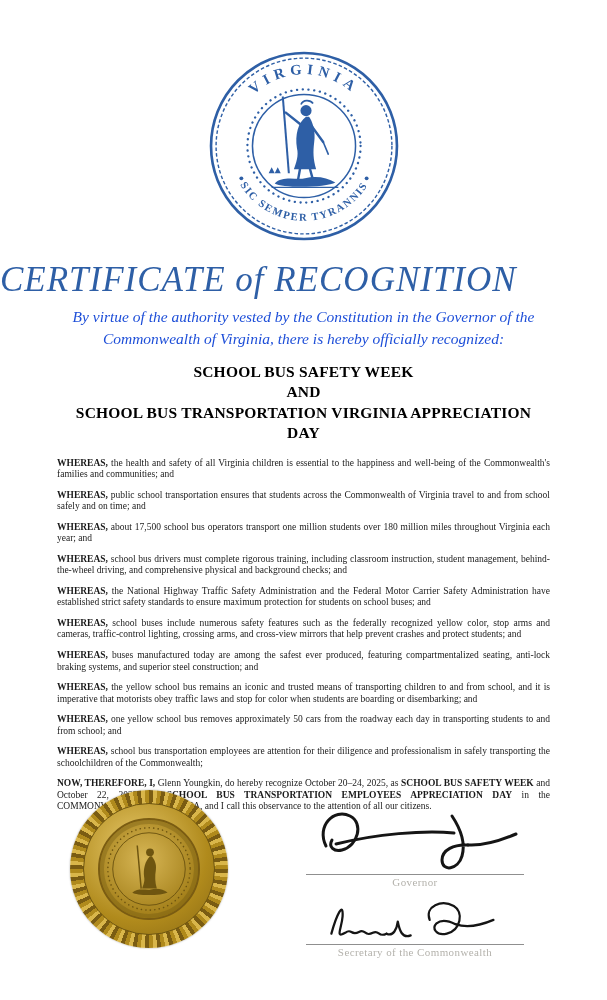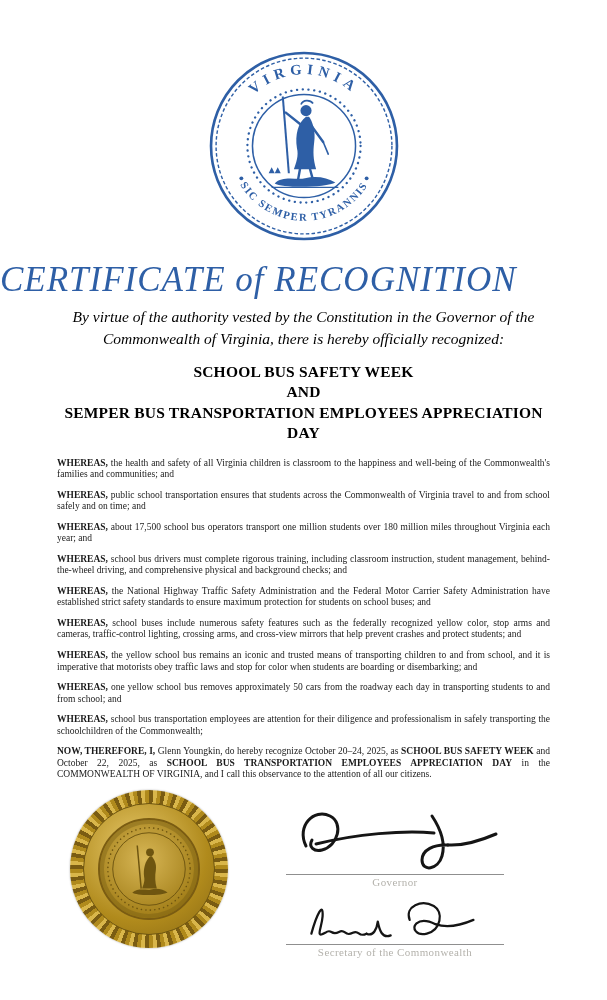--- a/index.html
+++ b/index.html
@@ -10,21 +10,21 @@
   }
   
   .state-seal { display:block; width:192px; height:192px; margin:50px auto 0; }
   
   .cert-title {
     margin-top:20px; text-align:left; font-style:italic;
     font-size:35px; color:#2e5fa6; letter-spacing:1px; line-height:1.05;
   }
   .cert-subtitle {
     text-align:center; font-style:italic; font-size:15.5px;
-    color:#000000; line-height:1.42; margin-top:7px;
+    color:#1d4ed8; line-height:1.42; margin-top:7px;
   }
   .recognition {
     text-align:center; font-weight:bold; font-size:15.5px;
     line-height:1.32; margin-top:12px; color:#000; letter-spacing:.2px;
   }
   
   .body-text { margin:14px 57px 0; font-size:9.5px; line-height:1.24; text-align:justify; }
   .body-text p { margin:0 0 8.5px; }
   .b { font-weight:bold;margin-top:32px; }
   
@@ -39,21 +39,21 @@
     background:radial-gradient(circle at 40% 35%, #e8ca6c, #b08a1c 62%, #8a6a14);
     border:1px solid #6e5510;
   }
   .gold-inner {
     position:absolute; inset:28px; border-radius:50%;
     background:radial-gradient(circle at 45% 40%, #d8b756, #a07c16 75%);
     border:2px solid #7a5c12; box-shadow:inset 0 0 0 4px rgba(110,85,16,.35);
   }
   .gold-inner svg { position:absolute; inset:0; width:100%; height:100%; }
   
-  .sig-block { position:absolute; left:286px; top:800px; width:218px; }
+  .sig-block { position:absolute; left:306px; top:800px; width:218px; }
   .sig-row { border-bottom:1px solid #8f8f8f; }
   .sig-row svg { display:block; width:218px; }
   .sig-row.first svg { height:74px; }
   .sig-row.second svg { height:50px; }
   .sig-row.second { margin-top:6px; }
   .sig-label {
     text-align:center; color:#b4b2ac; font-size:11px; margin-top:1px;
     letter-spacing:.4px;
   }
 </style>
@@ -101,31 +101,32 @@
   <div class="cert-title">CERTIFICATE of RECOGNITION</div>
 
   <div class="cert-subtitle">
     <div>By virtue of the authority vested by the Constitution in the Governor of the</div>
     <div>Commonwealth of Virginia, there is hereby officially recognized:</div>
   </div>
 
   <div class="recognition">
     <div>SCHOOL BUS SAFETY WEEK</div>
     <div>AND</div>
-    <div>SEMPER BUS TRANSPORTATION EMPLOYEES APPRECIATION</div>
+    <div>SCHOOL BUS TRANSPORTATION VIRGINIA APPRECIATION</div>
     <div>DAY</div>
   </div>
 
   <div class="body-text">
-    <p><span class="b">WHEREAS,</span><span> the health and safety of all Virginia children is classroom to the happiness and well-being of the Commonwealth's families and communities; and</span></p>
+    <p><span class="b">WHEREAS,</span><span> the health and safety of all Virginia children is essential to the happiness and well-being of the Commonwealth's families and communities; and</span></p>
     <p><span class="b">WHEREAS,</span><span> public school transportation ensures that students across the Commonwealth of Virginia travel to and from school safely and on time; and</span></p>
     <p><span class="b">WHEREAS,</span><span> about 17,500 school bus operators transport one million students over 180 million miles throughout Virginia each year; and</span></p>
     <p><span class="b">WHEREAS,</span><span> school bus drivers must complete rigorous training, including classroom instruction, student management, behind-the-wheel driving, and comprehensive physical and background checks; and</span></p>
     <p><span class="b">WHEREAS,</span><span> the National Highway Traffic Safety Administration and the Federal Motor Carrier Safety Administration have established strict safety standards to ensure maximum protection for students on school buses; and</span></p>
     <p><span class="b">WHEREAS,</span><span> school buses include numerous safety features such as the federally recognized yellow color, stop arms and cameras, traffic-control lighting, crossing arms, and cross-view mirrors that help prevent crashes and protect students; and</span></p>
+    <p><span class="b">WHEREAS,</span><span> buses manufactured today are among the safest ever produced, featuring compartmentalized seating, anti-lock braking systems, and superior steel construction; and</span></p>
     <p><span class="b">WHEREAS,</span><span> the yellow school bus remains an iconic and trusted means of transporting children to and from school, and it is imperative that motorists obey traffic laws and stop for color when students are boarding or disembarking; and</span></p>
     <p><span class="b">WHEREAS,</span><span> one yellow school bus removes approximately 50 cars from the roadway each day in transporting students to and from school; and</span></p>
     <p><span class="b">WHEREAS,</span><span> school bus transportation employees are attention for their diligence and professionalism in safely transporting the schoolchildren of the Commonwealth;</span></p>
 
     <p><span class="b">NOW, THEREFORE, I,</span><span> Glenn Youngkin, do hereby recognize October 20–24, 2025, as </span><span class="b">SCHOOL BUS SAFETY WEEK</span><span> and October 22, 2025, as </span><span class="b">SCHOOL BUS TRANSPORTATION EMPLOYEES APPRECIATION DAY</span><span> in the COMMONWEALTH OF VIRGINIA, and I call this observance to the attention of all our citizens.</span></p>
   </div>
 
   <div class="gold-seal">
     <div class="gold-burst"></div>
     <div class="gold-mid"></div>

